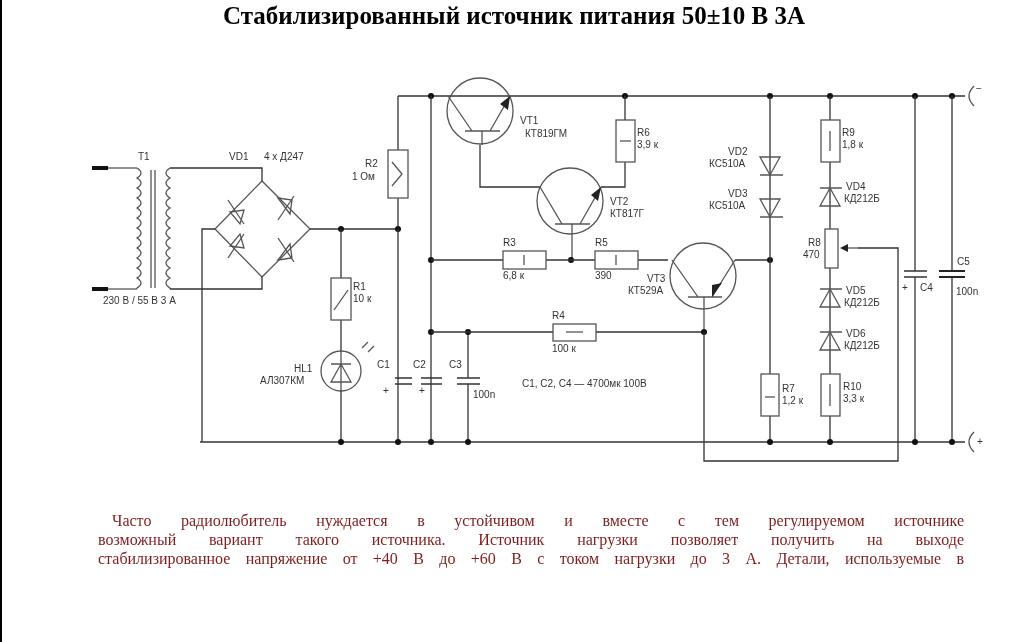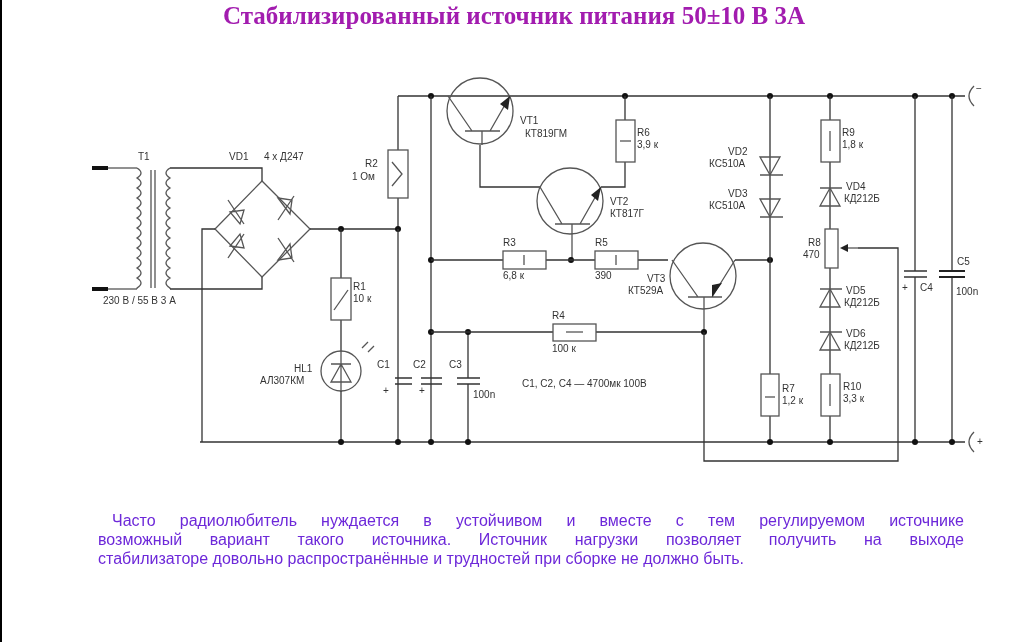--- a/index.html
+++ b/index.html
@@ -1,26 +1,26 @@
 <!DOCTYPE html>
 <html><head>
 <meta charset="utf-8">
 <style>
   html,body{margin:0;padding:0;background:#fff;}
   body{width:1028px;height:642px;position:relative;overflow:hidden;}
   .left-border{position:absolute;left:0;top:0;width:2px;height:642px;background:#000;}
   .title{position:absolute;left:0;top:2px;width:1028px;text-align:center;
-    font-family:"Liberation Serif",serif;font-weight:bold;font-size:25px;color:#a21caf;letter-spacing:0px;}
+    font-family:"Liberation Serif",serif;font-weight:bold;font-size:25px;color:#000000;letter-spacing:0px;}
   svg.schem{position:absolute;left:0;top:0;}
   .lbl{font-family:"Liberation Sans",sans-serif;font-size:10px;fill:#333;}
   .w{stroke:#333;stroke-width:1.3;fill:none;}
   .g{stroke:#555;stroke-width:1.3;fill:none;}
   .dot{fill:#111;}
-  .para{position:absolute;left:98px;top:511px;width:866px;font-family:Liberation Sans, sans-serif;
-    font-size:16px;line-height:19px;color:#6d28d9;text-align:justify;}
+  .para{position:absolute;left:98px;top:511px;width:866px;font-family:Liberation Serif, serif;
+    font-size:16px;line-height:19px;color:#7f1d1d;text-align:justify;}
   .para span{display:block;}
   .para .first{text-indent:14px;}
   .para .lastline{text-align:left;}
   .para span.j{text-align:justify;text-align-last:justify;}
 </style>
 </head>
 <body>
 
 <div class="left-border"></div>
 <div class="title">Стабилизированный источник питания 50±10 В 3А</div>
@@ -252,14 +252,14 @@
   </g>
   <g>
     <path class="g" d="M974 432 q-10 10 0 20"></path>
     <text class="lbl" x="977" y="445">+</text>
   </g>
 </svg>
 
 <div class="para">
   <span class="first j">Часто радиолюбитель нуждается в устойчивом и вместе с тем регулируемом источнике</span>
   <span class="j">возможный вариант такого источника. Источник нагрузки позволяет получить на выходе</span>
-  <span class="lastline">стабилизаторе довольно распространённые и трудностей при сборке не должно быть.</span>
+  <span class="j">стабилизированное напряжение от +40 В до +60 В с током нагрузки до 3 А. Детали, используемые в</span>
 </div>
 
 </body></html>

